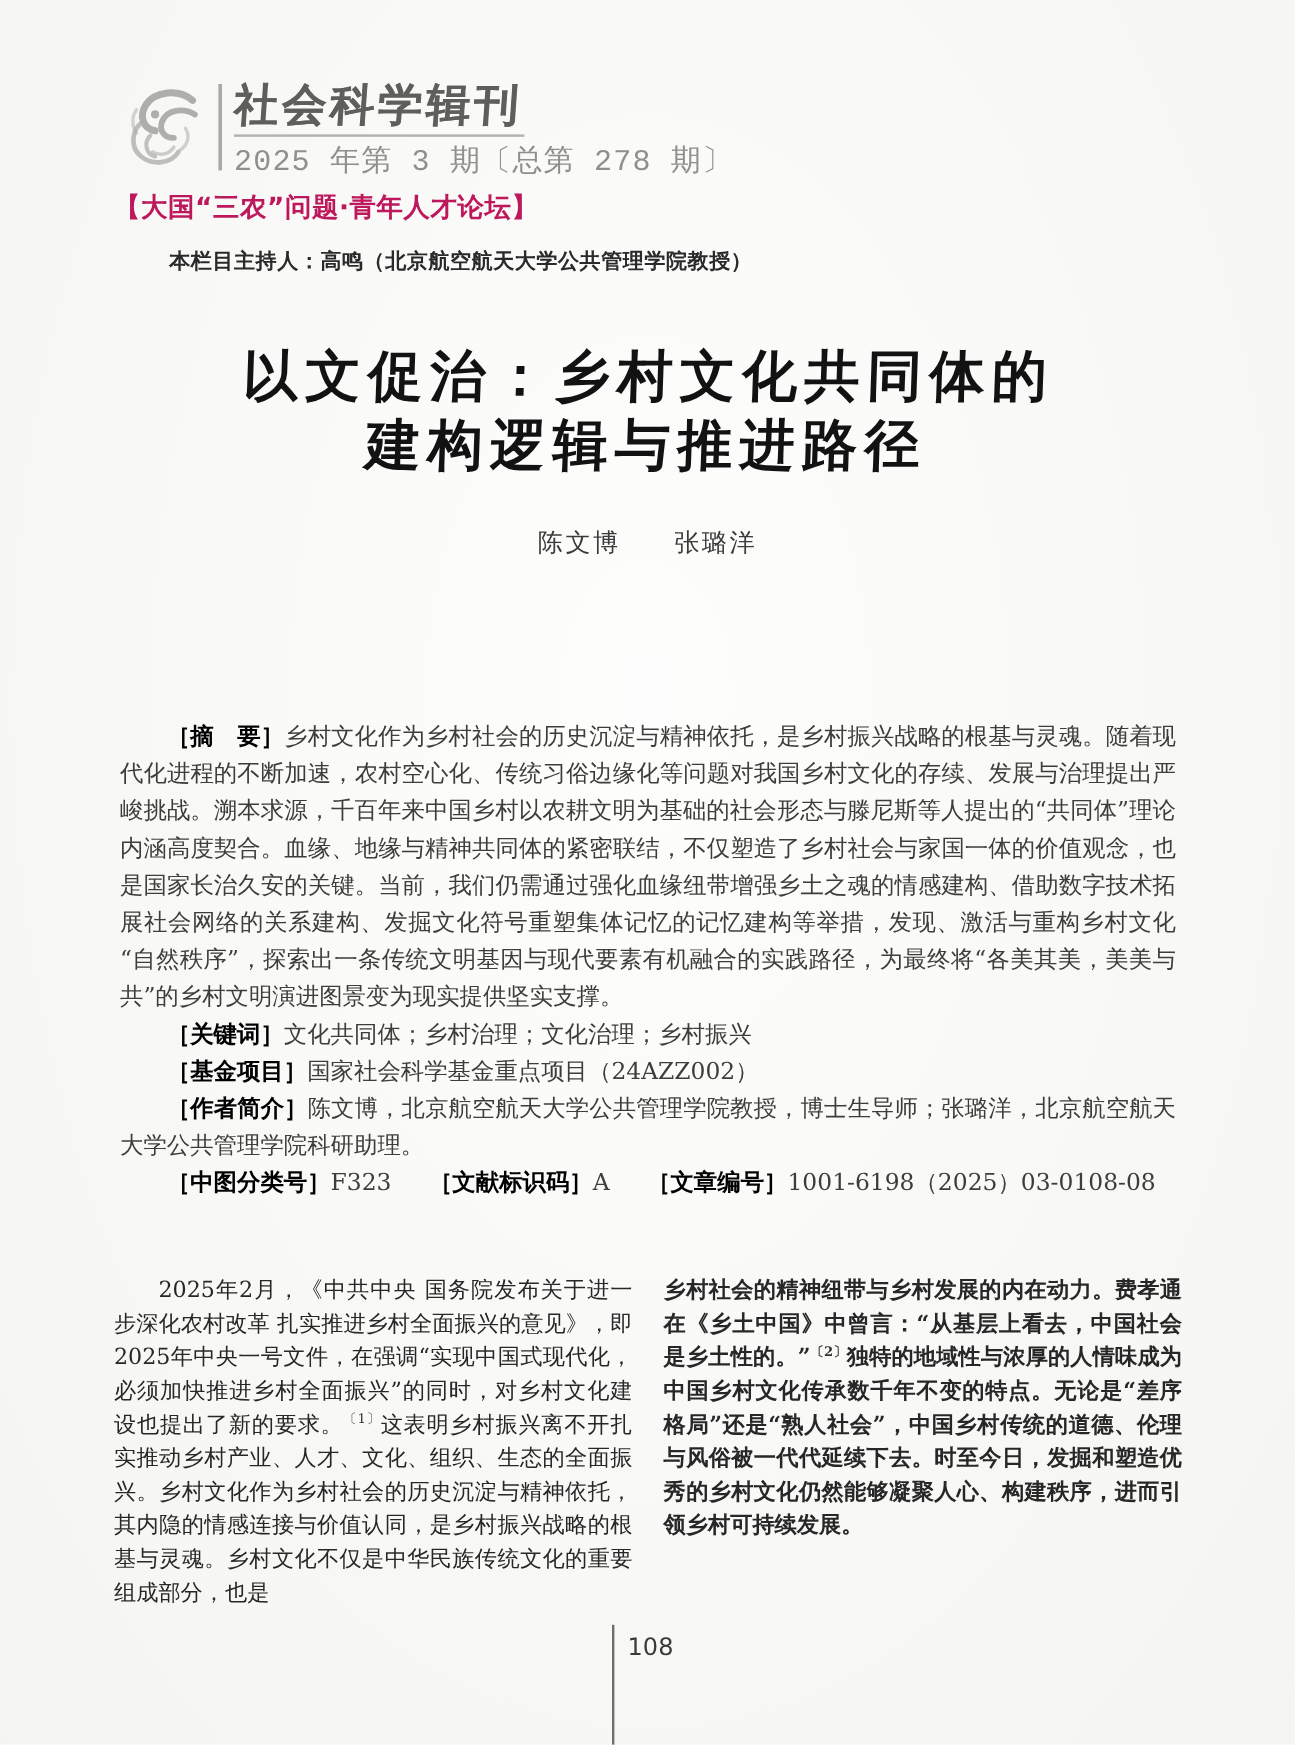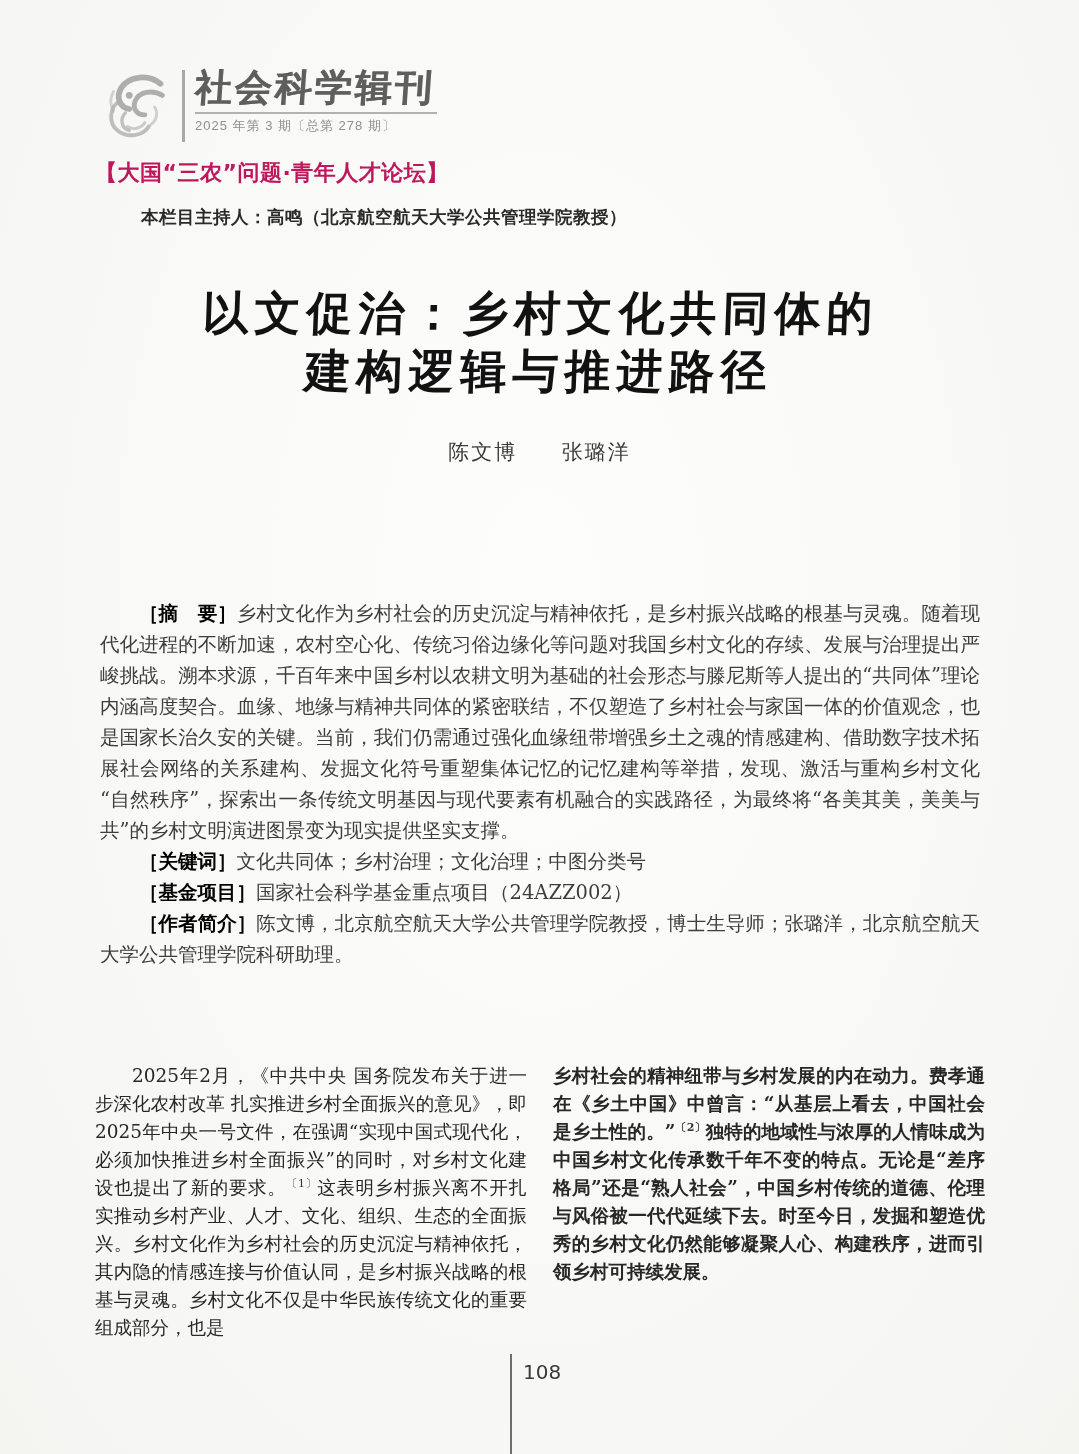--- a/index.html
+++ b/index.html
@@ -33,22 +33,22 @@
     font-weight: 900;
     font-size: 37px; line-height: 42px;
     color: #5e5e5c;
     letter-spacing: 3px;
     transform: skewX(-4deg);
     text-shadow: 0.6px 0.4px 0 #6a6a68;
     white-space: nowrap;
   }
   .mast-hrule { height: 2px; background: #b2b2ae; width: 242px; margin: 4px 0 3px 0; }
   .issue-line {
-    font-family: Liberation Sans, sans-serif;
-    font-size: 13px; color: #8f8f8c; letter-spacing: 1px; white-space: nowrap;
+    font-family: Liberation Mono, monospace;
+    font-size: 25px; color: #8f8f8c; letter-spacing: 1px; white-space: nowrap;
   }
 
   
   .column-banner {
     position: absolute; left: 95px; top: 158px;
     font-family: "DejaVu Sans", "Liberation Sans", sans-serif;
     font-weight: 700; font-size: 22px; color: #be185d; letter-spacing: .5px;
   }
   .host-line {
     position: absolute; left: 141px; top: 205px;
@@ -145,23 +145,26 @@
   <div>建构逻辑与推进路径</div>
 </div>
 
 <div class="authors">
   <span class="author">陈文博</span>
   <span class="author">张璐洋</span>
 </div>
 
 <div class="front-matter">
   <p><b class="fm-label">［摘　要］</b><span>乡村文化作为乡村社会的历史沉淀与精神依托，是乡村振兴战略的根基与灵魂。随着现代化进程的不断加速，农村空心化、传统习俗边缘化等问题对我国乡村文化的存续、发展与治理提出严峻挑战。溯本求源，千百年来中国乡村以农耕文明为基础的社会形态与滕尼斯等人提出的“共同体”理论内涵高度契合。血缘、地缘与精神共同体的紧密联结，不仅塑造了乡村社会与家国一体的价值观念，也是国家长治久安的关键。当前，我们仍需通过强化血缘纽带增强乡土之魂的情感建构、借助数字技术拓展社会网络的关系建构、发掘文化符号重塑集体记忆的记忆建构等举措，发现、激活与重构乡村文化“自然秩序”，探索出一条传统文明基因与现代要素有机融合的实践路径，为最终将“各美其美，美美与共”的乡村文明演进图景变为现实提供坚实支撑。</span></p>
-  <p class="fm-gap"><b class="fm-label">［关键词］</b><span>文化共同体；乡村治理；文化治理；中图分类号</span></p>
+  <p class="fm-gap"><b class="fm-label">［关键词］</b><span>文化共同体；乡村治理；文化治理；乡村振兴</span></p>
   <p class="fm-gap"><b class="fm-label">［基金项目］</b><span>国家社会科学基金重点项目（24AZZ002）</span></p>
   <p class="fm-gap"><b class="fm-label">［作者简介］</b><span>陈文博，北京航空航天大学公共管理学院教授，博士生导师；张璐洋，北京航空航天大学公共管理学院科研助理。</span></p>
+  <p class="fm-gap clc-line">
+    <b class="fm-label">［中图分类号］</b><span class="fm-val">F323</span><b class="fm-label">［文献标识码］</b><span class="fm-val">A</span><b class="fm-label">［文章编号］</b><span class="fm-val">1001-6198（2025）03-0108-08</span>
+  </p>
 </div>
 
 <div class="body-columns">
   <div class="col">
     <p>2025年2月，《中共中央 国务院发布关于进一步深化农村改革 扎实推进乡村全面振兴的意见》，即2025年中央一号文件，在强调“实现中国式现代化，必须加快推进乡村全面振兴”的同时，对乡村文化建设也提出了新的要求。<sup class="fn">〔1〕</sup>这表明乡村振兴离不开扎实推动乡村产业、人才、文化、组织、生态的全面振兴。乡村文化作为乡村社会的历史沉淀与精神依托，其内隐的情感连接与价值认同，是乡村振兴战略的根基与灵魂。乡村文化不仅是中华民族传统文化的重要组成部分，也是</p>
   </div>
   <div class="col">
     <p class="cont">乡村社会的精神纽带与乡村发展的内在动力。费孝通在《乡土中国》中曾言：“从基层上看去，中国社会是乡土性的。”<sup class="fn">〔2〕</sup>独特的地域性与浓厚的人情味成为中国乡村文化传承数千年不变的特点。无论是“差序格局”还是“熟人社会”，中国乡村传统的道德、伦理与风俗被一代代延续下去。时至今日，发掘和塑造优秀的乡村文化仍然能够凝聚人心、构建秩序，进而引领乡村可持续发展。</p>
   </div>
 </div>

